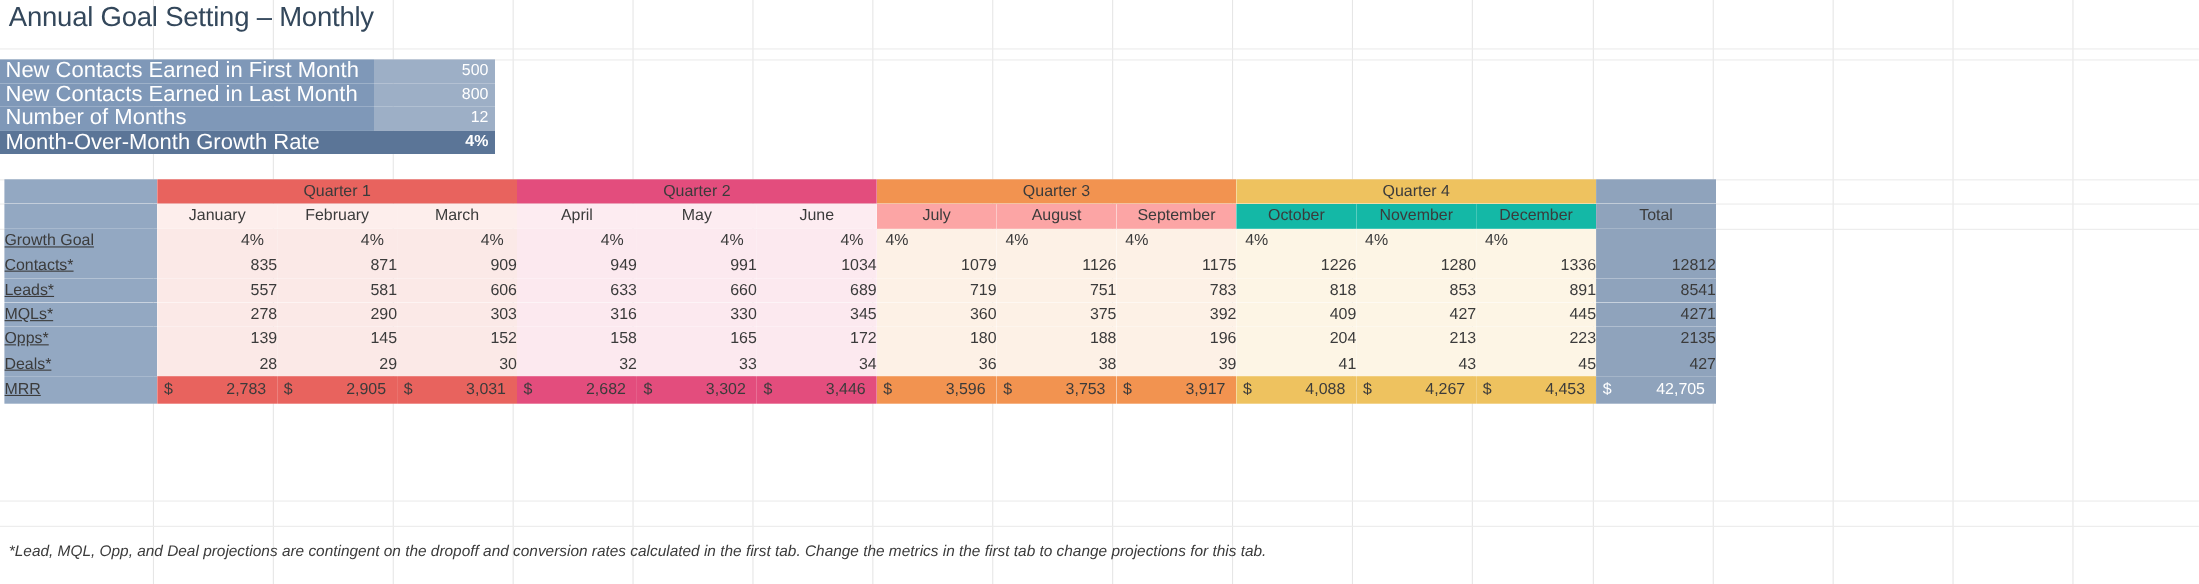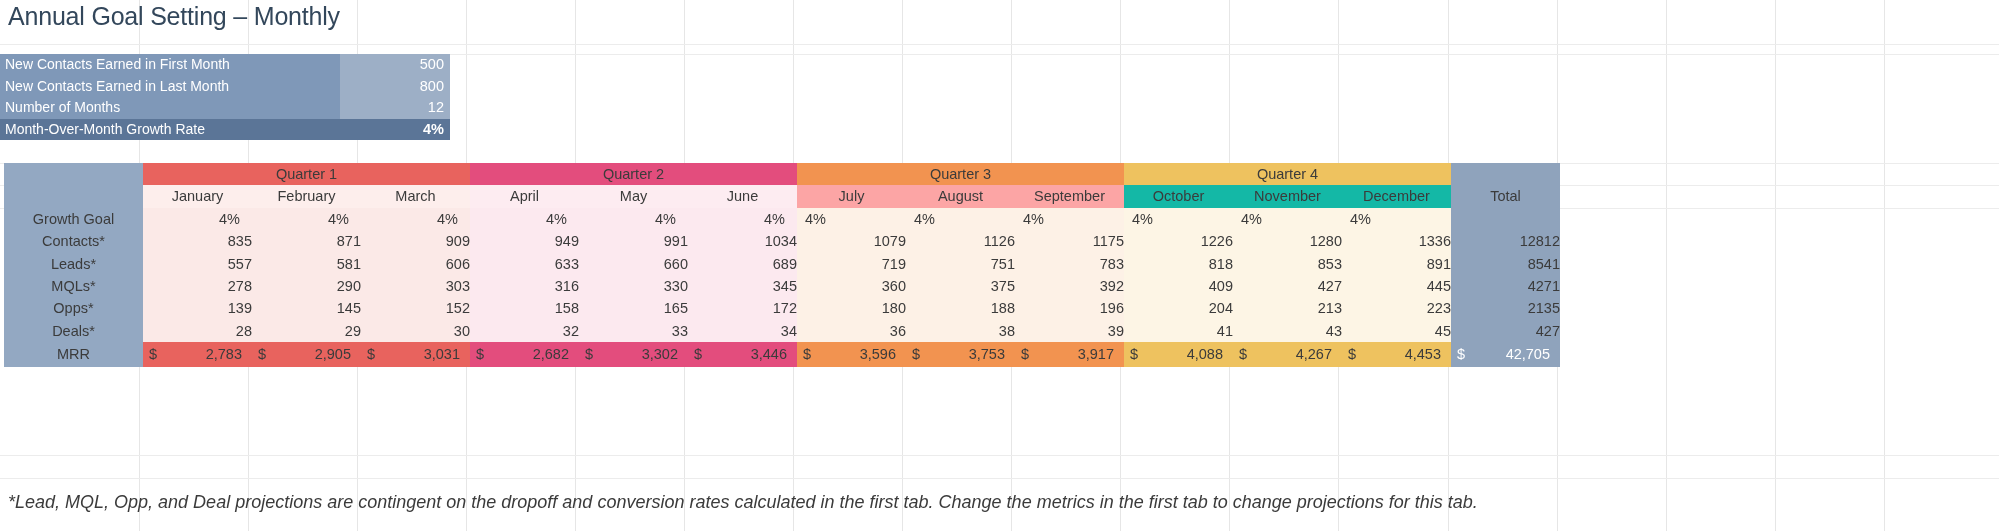--- a/index.html
+++ b/index.html
@@ -25,21 +25,21 @@
     position:absolute; left:8px; top:2px;
     font-size:25px; color:#33475b; letter-spacing:-0.2px;
     white-space:nowrap;
   }
 
   
   .inputs { position:absolute; left:0px; top:54px; width:450px; }
   .inputrow { position:relative; height:21.5px; display:flex; }
   .inputrow .lbl {
     width:340px; background:#7f98b8; color:#ffffff;
-    font-size:14px; line-height:21.5px; padding-left:5px;
+    font-size:20px; line-height:21.5px; padding-left:5px;
     white-space:nowrap; overflow:hidden;
   }
   .inputrow .val {
     width:110px; background:#9dafc6; color:#ffffff;
     font-size:14.5px; line-height:21.5px; text-align:right; padding-right:6px;
   }
   .inputrow.dark .lbl { background:#5b7597; }
   .inputrow.dark .val { background:#5b7597; font-weight:bold; }
 
   
@@ -53,21 +53,21 @@
     height:22.4px; line-height:22.4px;
     overflow:hidden; white-space:nowrap;
   }
   .c-stub  { width:139px; }
   .c-month { width:109px; }
   .c-total { width:109px; }
 
   
   .stub {
     background:#93a8c2; color:#ffffff;
-    text-align:center; padding-right:6px;
+    text-align:left; padding-right:6px;text-decoration:underline;
   }
   .stub-blank { background:#93a8c2; }
 
   
   .qhead { text-align:center; color:#3b3b3b; font-size:14.5px; }
   .q1 { background:#e8635e; }
   .q2 { background:#e34d7d; }
   .q3 { background:#f29350; }
   .q4 { background:#eec25f; }
   .qt { background:#8fa3bc; color:#ffffff; text-align:center; }
@@ -102,21 +102,21 @@
   .mrr .k1 { background:#e8635e; }
   .mrr .k2 { background:#e34d7d; }
   .mrr .k3 { background:#f29350; }
   .mrr .k4 { background:#eec25f; }
   .mrr .kt { background:#8fa3bc; color:#ffffff; }
   .mrr .stub { background:#93a8c2;margin-left:36px; }
 
   
   .footnote {
     position:absolute; left:8px; top:492px;
-    font-size:18px; font-style:italic; color:#3b3b3b;
+    font-size:14px; font-style:italic; color:#3b3b3b;
     white-space:nowrap;
   }
 </style>
 </head>
 <body>
 
 <div id="sheet">
 
   <div class="gridlayer" id="gridlayer">
       <div class="vline" style="left: 139px;"></div>

